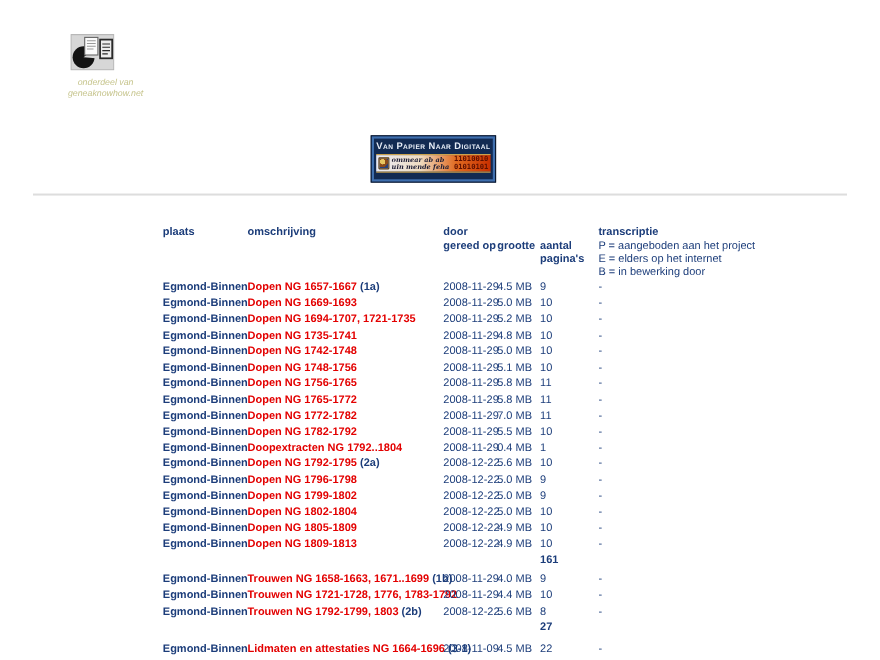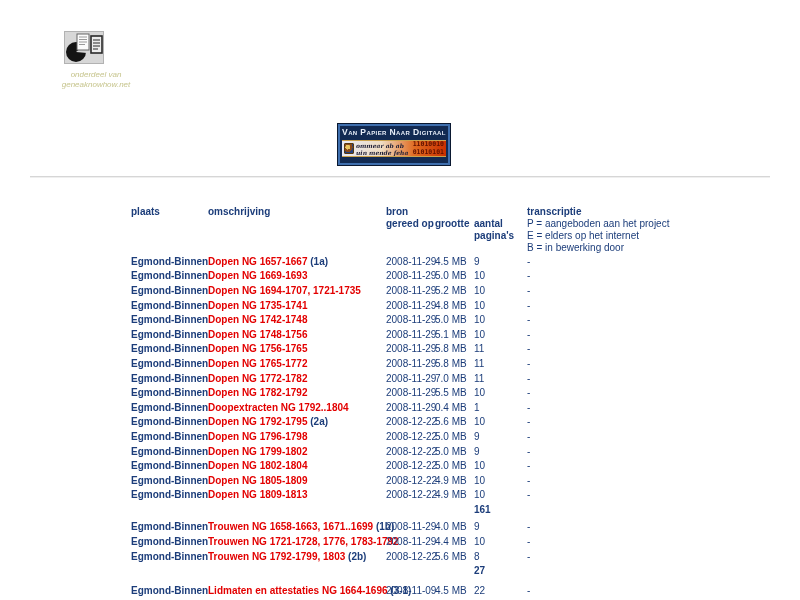--- a/index.html
+++ b/index.html
@@ -43,21 +43,21 @@
     font-size:6px;line-height:7px;color:#1c1c34;white-space:nowrap;overflow:hidden;
   }
   .binary{
     flex:0 0 auto;text-align:right;
     font-family:"DejaVu Sans Mono",monospace;font-weight:bold;
     font-size:6.5px;line-height:7.5px;color:#5f1000;
   }
   
   .rule{position:absolute;left:30px;top:176px;width:740px;height:1px;background:#d6d6d6;border-bottom:1px solid #efefef;}
   
-  .tbl{position:absolute;left:131px;top:206px;width:620px;font-size:10px;color:#1c3d7a;}
+  .tbl{position:absolute;left:148px;top:206px;width:620px;font-size:10px;color:#1c3d7a;}
   .grid{display:grid;grid-template-columns:77px 178px 49px 39px 53px 1fr;}
   .hline{line-height:12px;height:12px;white-space:nowrap;}
   .hbold{font-weight:bold;}
   .trow{height:14.6px;display:grid;grid-template-columns:77px 178px 49px 39px 53px 1fr;align-items:center;}
   .cell{white-space:nowrap;overflow:visible;}
   .plaats{font-weight:bold;}
   .doclink{color:#e30000;font-weight:bold;text-decoration:none;cursor:pointer;}
   .suffix{color:#1c3d7a;font-weight:bold;}
   .subtotal{font-weight:bold;}
   .group-spacer-sm{height:3px;}
@@ -107,21 +107,21 @@
 
 <div class="tbl">
   <div class="grid">
     <div>
       <div class="hline hbold">plaats</div>
     </div>
     <div>
       <div class="hline hbold">omschrijving</div>
     </div>
     <div>
-      <div class="hline hbold">bron</div>
+      <div class="hline hbold">door</div>
       <div class="hline hbold">gereed op</div>
     </div>
     <div>
       <div class="hline"></div>
       <div class="hline hbold">grootte</div>
     </div>
     <div>
       <div class="hline"></div>
       <div class="hline hbold">aantal</div>
       <div class="hline hbold">pagina's</div>

